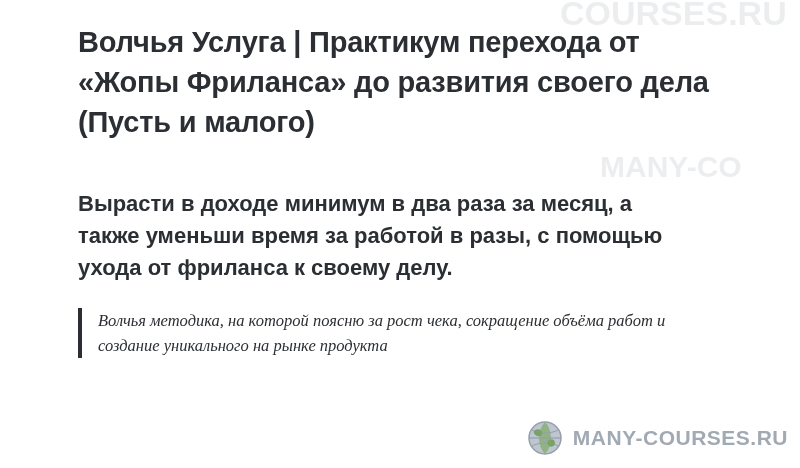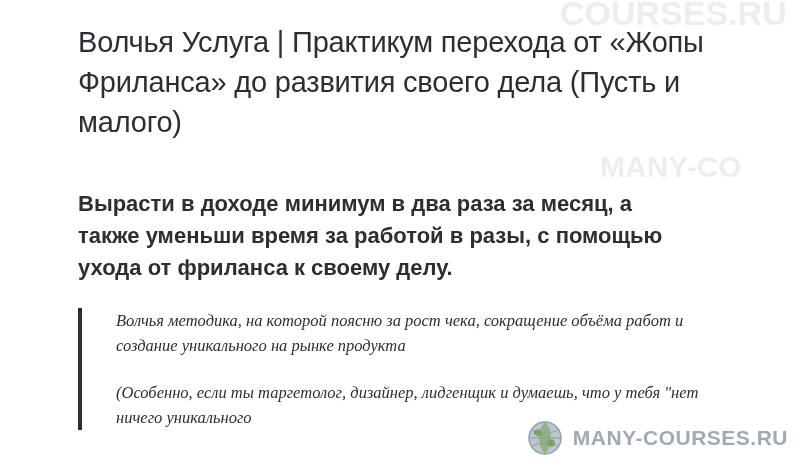--- a/index.html
+++ b/index.html
@@ -24,38 +24,38 @@
   }
   .content {
     position: absolute;
     left: 78px;
     top: 22px;
     width: 640px;
   }
   .title {
     font-size: 29px;
     line-height: 40px;
-    font-weight: normal;
+    font-weight: bold;
     color: #2b2f33;
     letter-spacing: -0.2px;
     margin: 0;
   }
   .subtitle {
     margin: 0;
     padding-top: 46px;
     font-size: 22px;
     line-height: 32px;
     font-weight: bold;
     color: #2b2f33;
     width: 600px;
   }
   .quote {
     margin: 24px 0 0 0;
     border-left: 4px solid #2b2f33;
-    padding: 0 0 0 34px;
+    padding: 0 0 0 16px;
     width: 600px;
   }
   .quote p {
     margin: 0;
     font-family: "Liberation Serif", serif;
     font-style: italic;
     font-size: 16.5px;
     line-height: 25px;
     color: #2b2f33;
   }
@@ -110,21 +110,20 @@
   </div>
 
   <div class="content">
 
     <h1 class="title">Волчья Услуга | Практикум перехода от «Жопы Фриланса» до развития своего дела (Пусть и малого)</h1>
 
     <p class="subtitle">Вырасти в доходе минимум в два раза за месяц, а также уменьши время за работой в разы, с помощью ухода от фриланса к своему делу.</p>
 
     <blockquote class="quote">
       <p>Волчья методика, на которой поясню за рост чека, сокращение объёма работ и создание уникального на рынке продукта</p>
-      <p>(Особенно, если ты таргетолог, дизайнер, лидгенщик и думаешь, что у тебя "нет ничего уникального</p>
     </blockquote>
 
   </div>
 
   <div class="watermark">
     <span class="wm-globe">
       <svg width="40" height="40" viewBox="0 0 40 40" aria-hidden="true">
         <circle cx="20" cy="20" r="16" fill="#b9c2cc" stroke="#8d97a3" stroke-width="1.5"></circle>
         <path d="M20 4 C12 12, 12 28, 20 36 C28 28, 28 12, 20 4 Z" fill="#7fa86b" opacity="0.85"></path>
         <path d="M4 20 H36" stroke="#8d97a3" stroke-width="1.2" fill="none"></path>

